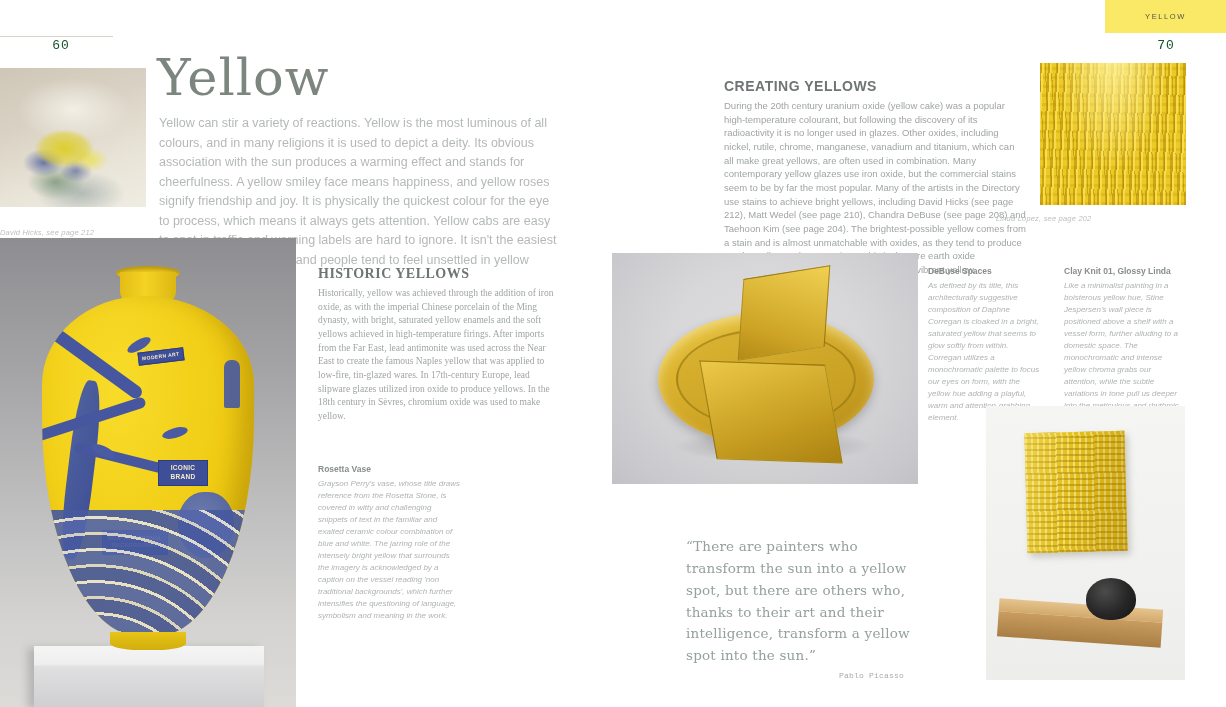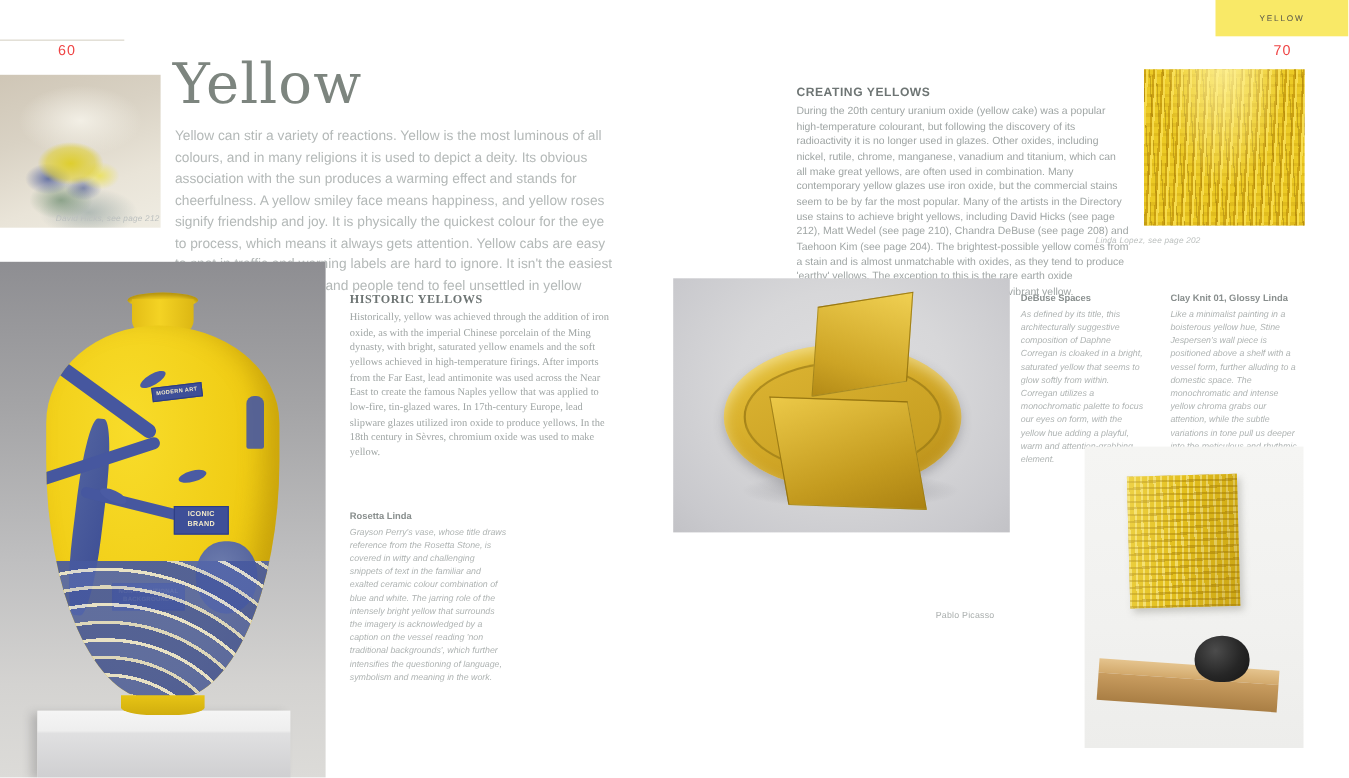--- a/index.html
+++ b/index.html
@@ -2,38 +2,38 @@
 <html><head>
 <meta charset="utf-8">
 <style>
   * { margin:0; padding:0; box-sizing:border-box; }
   html,body { width:1226px; height:707px; background:#ffffff; font-family:"Liberation Sans", sans-serif; }
   .spread { position:relative; width:1226px; height:707px; background:#ffffff; overflow:hidden; }
   .abs { position:absolute; }
 
   
   .rule-left { left:0; top:36px; width:113px; height:1px; background:#d7d3c6; }
-  .page-num { font-family:Liberation Sans, sans-serif; font-size:13px; color:#ef4444; letter-spacing:1px; }
+  .page-num { font-family:Liberation Mono, monospace; font-size:13px; color:#14532d; letter-spacing:1px; }
   .pn-left { left:44px; top:38px; width:34px; text-align:center; }
   .pn-right { left:1146px; top:38px; width:40px; text-align:center; }
 
   
   .dish-photo { left:0; top:68px; width:146px; height:139px; overflow:hidden;
     background:
       radial-gradient(ellipse 40px 26px at 44% 58%, rgba(222,205,38,.95) 0%, rgba(222,205,38,.55) 55%, transparent 75%),
       radial-gradient(ellipse 26px 18px at 62% 66%, rgba(235,225,90,.9) 0%, transparent 70%),
       radial-gradient(ellipse 30px 20px at 30% 68%, rgba(64,82,150,.75) 0%, transparent 70%),
       radial-gradient(ellipse 24px 16px at 52% 74%, rgba(60,78,140,.6) 0%, transparent 70%),
       radial-gradient(ellipse 40px 24px at 38% 82%, rgba(108,140,110,.7) 0%, transparent 72%),
       radial-gradient(ellipse 60px 30px at 55% 90%, rgba(130,150,150,.55) 0%, transparent 75%),
       radial-gradient(ellipse 70px 40px at 50% 30%, rgba(245,242,233,.9) 0%, transparent 80%),
       linear-gradient(160deg, #cfc6b6 0%, #d9d2c4 35%, #e9e4d8 70%, #efece2 100%);
   }
   .caption-tiny { font-style:italic; font-size:7.5px; color:#bcc0bf; letter-spacing:.2px; }
-  .dish-cap { left:0; top:194px; width:145px; text-align:right; }
+  .dish-cap { left:0; top:228px; width:145px; }
 
   
   .chapter-title { left:157px; top:50px; font-family:"DejaVu Serif", serif; font-weight:400;
     font-size:51px; line-height:1.1; color:#7d857f; letter-spacing:1px; }
   .intro { left:159px; top:114px; width:404px; font-size:12.5px; line-height:1.56; color:#b4b9b8; }
 
   
   .vase-photo { left:0; top:238px; width:296px; height:469px; overflow:hidden;
     background:linear-gradient(180deg,#8e8e92 0%,#a4a4a6 28%,#bfbfc0 58%,#d4d3d1 82%,#dcdbd8 100%); }
   .pedestal { position:absolute; left:34px; top:408px; width:230px; height:61px;
@@ -67,21 +67,21 @@
   .sign-modern { left:96px; top:54px; font-size:5px; padding:2px 3px; transform:rotate(-7deg); letter-spacing:.4px; }
   .sign-iconic { left:116px; top:164px; width:50px; font-size:6.5px; padding:3px 2px; letter-spacing:.3px; }
   .sign-non { left:60px; top:234px; width:66px; font-size:5.5px; padding:4px 3px; letter-spacing:.2px; }
   .vase-fig { position:absolute; right:14px; top:64px; width:16px; height:48px; background:#4a5aa0;
     border-radius:7px 7px 2px 2px; opacity:.92; }
   .vase-urn { position:absolute; right:20px; top:196px; width:56px; height:66px;
     background:radial-gradient(circle at 40% 35%, #6densed, #42539b); background:radial-gradient(circle at 40% 35%, #6577b5, #42539b);
     border-radius:46% 46% 50% 50%; opacity:.95; }
 
   
-  .sec-head { font-size:11px; font-weight:bold; color:#6e7574; letter-spacing:.5px; margin-bottom:5px; }
+  .sec-head { font-size:14px; font-weight:bold; color:#6e7574; letter-spacing:.5px; margin-bottom:5px; }
   .sec-body { font-size:9.5px; line-height:1.44; color:#9fa5a4; }
   .historic { left:318px; top:266px; width:245px;font-family:Liberation Serif, serif; }
   .cap-head { font-size:8.5px; font-weight:bold; color:#888e8d; margin-bottom:4px; }
   .cap-body { font-size:8px; line-height:1.5; color:#afb4b3; font-style:italic; }
   .rosetta { left:318px; top:464px; width:144px; }
 
   
   .creating { left:724px; top:78px; width:302px; }
 
   .corregan-photo { left:612px; top:253px; width:306px; height:231px; overflow:hidden;
@@ -96,22 +96,22 @@
     background:linear-gradient(155deg,#dcb432 0%,#c39a1e 100%); border:2px solid rgba(125,98,12,.45); }
   .corr-plane-top { position:absolute; left:128px; top:20px; width:88px; height:80px;
     background:linear-gradient(205deg,#f0d052 0%,#cda425 70%,#b38a16 100%);
     transform:rotate(-9deg) skewX(-13deg); border:1px solid rgba(130,103,14,.6); }
   .corr-plane-bot { position:absolute; left:96px; top:110px; width:126px; height:98px;
     background:linear-gradient(160deg,#ecc948 0%,#c49b1f 65%,#ab8212 100%);
     transform:rotate(2deg) skewX(12deg); border:1px solid rgba(130,103,14,.6); }
 
   .quote-block { left:686px; top:536px; width:224px; font-family:"DejaVu Serif", serif;
     font-size:13.5px; line-height:1.62; color:#95a19b; letter-spacing:.2px; }
-  .quote-attr { text-align:right; font-family:Liberation Sans, sans-serif; font-size:8px;
-    color:#a8adac; margin-top:18px; padding-right:6px; }
+  .quote-attr { text-align:right; font-family:Liberation Mono, monospace; font-size:8px;
+    color:#a8adac; margin-top:3px; padding-right:6px; }
 
   .lopez-photo { left:1040px; top:63px; width:146px; height:142px; overflow:hidden; background:#ecca24;
     background-image:
       radial-gradient(ellipse at 50% -10%, rgba(255,244,160,.9) 0%, transparent 55%),
       repeating-linear-gradient(93deg, rgba(176,128,4,.5) 0 2px, rgba(250,224,84,.85) 2px 4px, rgba(236,202,36,0) 4px 8px),
       repeating-linear-gradient(87deg, rgba(120,85,0,.3) 0 1px, transparent 1px 6px),
       repeating-linear-gradient(0deg, rgba(190,145,10,.25) 0 3px, transparent 3px 9px);
   }
   .lopez-cap { left:996px; top:214px; width:146px; text-align:left; }
 
@@ -175,21 +175,21 @@
       <div class="vase-foot"></div>
     </div>
   </div>
 
   <div class="abs historic">
     <div class="sec-head">HISTORIC YELLOWS</div>
     <div class="sec-body">Historically, yellow was achieved through the addition of iron oxide, as with the imperial Chinese porcelain of the Ming dynasty, with bright, saturated yellow enamels and the soft yellows achieved in high-temperature firings. After imports from the Far East, lead antimonite was used across the Near East to create the famous Naples yellow that was applied to low-fire, tin-glazed wares. In 17th-century Europe, lead slipware glazes utilized iron oxide to produce yellows. In the 18th century in Sèvres, chromium oxide was used to make yellow.</div>
   </div>
 
   <div class="abs rosetta">
-    <div class="cap-head">Rosetta Linda</div>
+    <div class="cap-head">Rosetta Vase</div>
     <div class="cap-body">Grayson Perry's vase, whose title draws reference from the Rosetta Stone, is covered in witty and challenging snippets of text in the familiar and exalted ceramic colour combination of blue and white. The jarring role of the intensely bright yellow that surrounds the imagery is acknowledged by a caption on the vessel reading 'non traditional backgrounds', which further intensifies the questioning of language, symbolism and meaning in the work.</div>
   </div>
 
   <div class="abs tab">YELLOW</div>
   <div class="abs page-num pn-right">70</div>
 
   <div class="abs creating">
     <div class="sec-head">CREATING YELLOWS</div>
     <div class="sec-body">During the 20th century uranium oxide (yellow cake) was a popular high-temperature colourant, but following the discovery of its radioactivity it is no longer used in glazes. Other oxides, including nickel, rutile, chrome, manganese, vanadium and titanium, which can all make great yellows, are often used in combination. Many contemporary yellow glazes use iron oxide, but the commercial stains seem to be by far the most popular. Many of the artists in the Directory use stains to achieve bright yellows, including David Hicks (see page 212), Matt Wedel (see page 210), Chandra DeBuse (see page 208) and Taehoon Kim (see page 204). The brightest-possible yellow comes from a stain and is almost unmatchable with oxides, as they tend to produce 'earthy' yellows. The exception to this is the rare earth oxide praseodymium, which produces an incredibly vibrant yellow.</div>
   </div>
@@ -218,16 +218,17 @@
   <div class="abs shelf-photo">
     <div class="knit-square"></div>
     <div class="shelf-board">
       <div class="shelf-top"></div>
       <div class="shelf-front"></div>
     </div>
     <div class="bowl"></div>
   </div>
 
   <div class="abs quote-block">
+    <div>“There are painters who transform the sun into a yellow spot, but there are others who, thanks to their art and their intelligence, transform a yellow spot into the sun.”</div>
     <div class="quote-attr">Pablo Picasso</div>
   </div>
 
 </div>
 
 </body></html>

